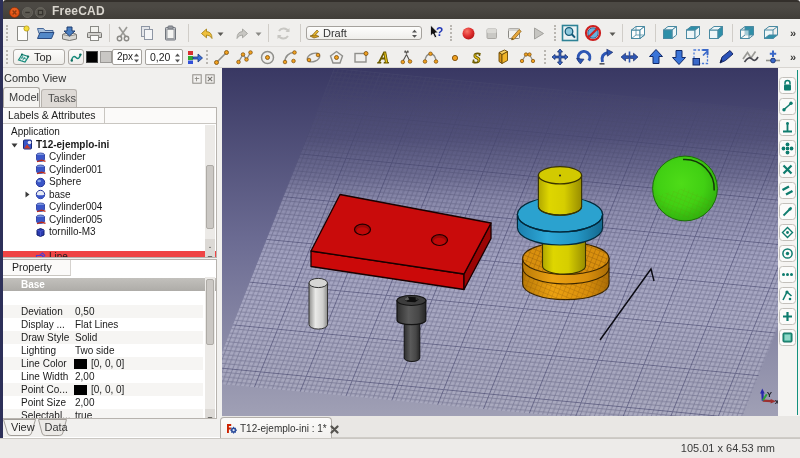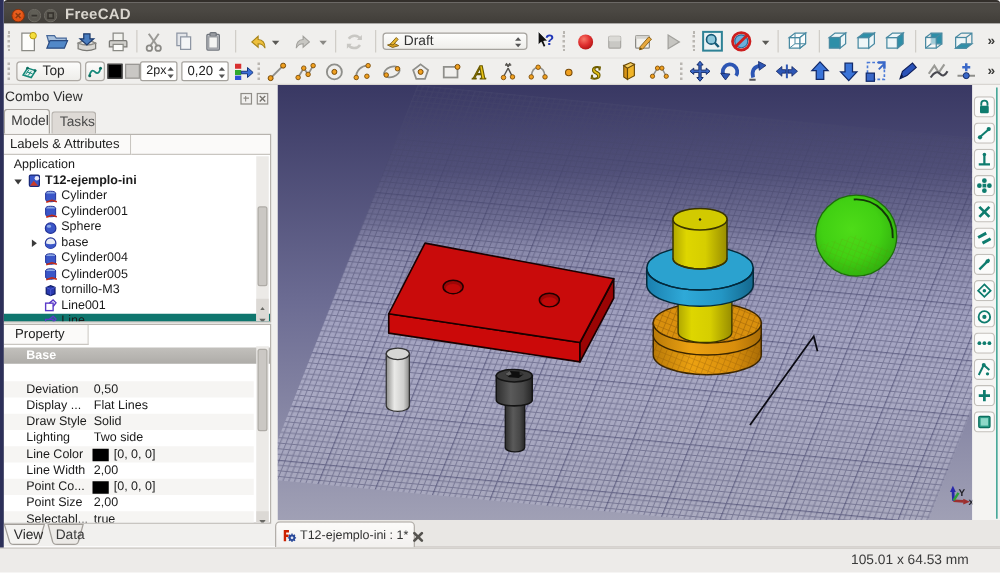--- a/index.html
+++ b/index.html
@@ -451,28 +451,21 @@
           </svg>
           <span style="position:absolute;left:46px">Cylinder005</span>
         </div>
  <div class="trow" style="top:118px;left:0px">
           <svg style="position:absolute;left:32px;top:0.5px" width="11" height="11" viewBox="0 0 11 11">
             <path d="M2 3 L5.5 1.5 L9 3 L9 8 L5.5 9.5 L2 8z" fill="#2a3ab0" stroke="#101e6a"></path>
             <path d="M2 3 L5.5 4.5 L9 3 M5.5 4.5 V9.5" stroke="#4a5ad0" stroke-width="0.8" fill="none"></path>
           </svg>
           <span style="position:absolute;left:46px">tornillo-M3</span>
         </div>
- <div class="trow" style="top:130.5px;left:0px">
-          <svg style="position:absolute;left:32px;top:0.5px" width="11" height="11" viewBox="0 0 11 11">
-            <rect x="1.5" y="3.5" width="6" height="6" fill="none" stroke="#5a3ac8" stroke-width="1.1"></rect>
-            <path d="M4.5 3.5 L7.5 1 L9.8 3.2 L7.5 6.2" fill="none" stroke="#5a3ac8" stroke-width="1.1"></path>
-          </svg>
-          <span style="position:absolute;left:46px">Line001</span>
-        </div>
- <div class="trow" style="top:143px;left:0px;width:216px;height:8px;background:#0f766e">
+ <div class="trow" style="top:143px;left:0px;width:216px;height:8px;background:#ef4444">
           <svg style="position:absolute;left:32px;top:0.5px" width="11" height="11" viewBox="0 0 11 11">
             <rect x="1.5" y="3.5" width="6" height="6" fill="none" stroke="#5a3ac8" stroke-width="1.1"></rect>
             <path d="M4.5 3.5 L7.5 1 L9.8 3.2 L7.5 6.2" fill="none" stroke="#5a3ac8" stroke-width="1.1"></path>
           </svg>
           <span style="position:absolute;left:46px">Line</span>
         </div>
  <div style="position:absolute;right:1px;top:17px;width:10px;height:132px;background:#eceae7">
    <div style="position:absolute;left:1px;top:40px;width:8px;height:64px;background:#cbc8c4;border:1px solid #aeaba6;border-radius:2px"></div>
    <div style="position:absolute;left:0px;bottom:9px;width:10px;height:9px;background:#dcd9d5"><svg width="10" height="9" viewBox="0 0 10 9">
               <path d="M2.5 6 h5 L5 2.5z" fill="#6a6a66"></path>

